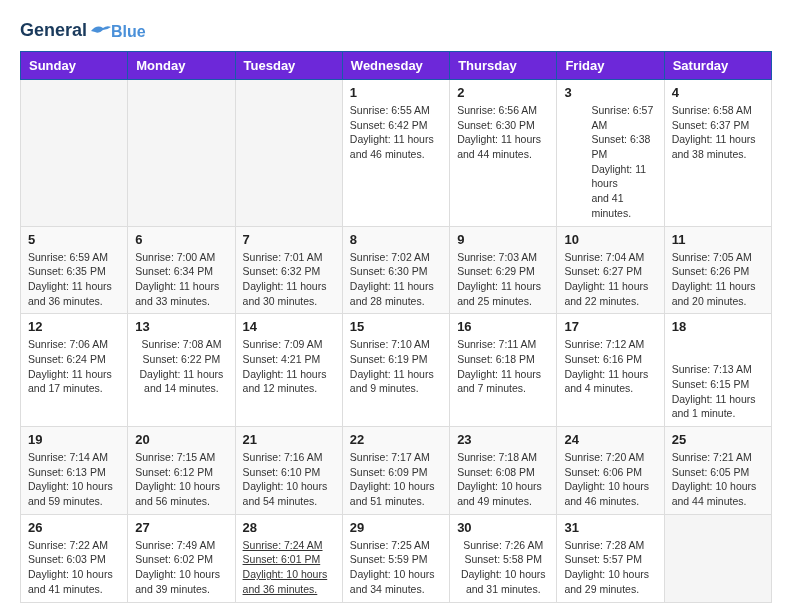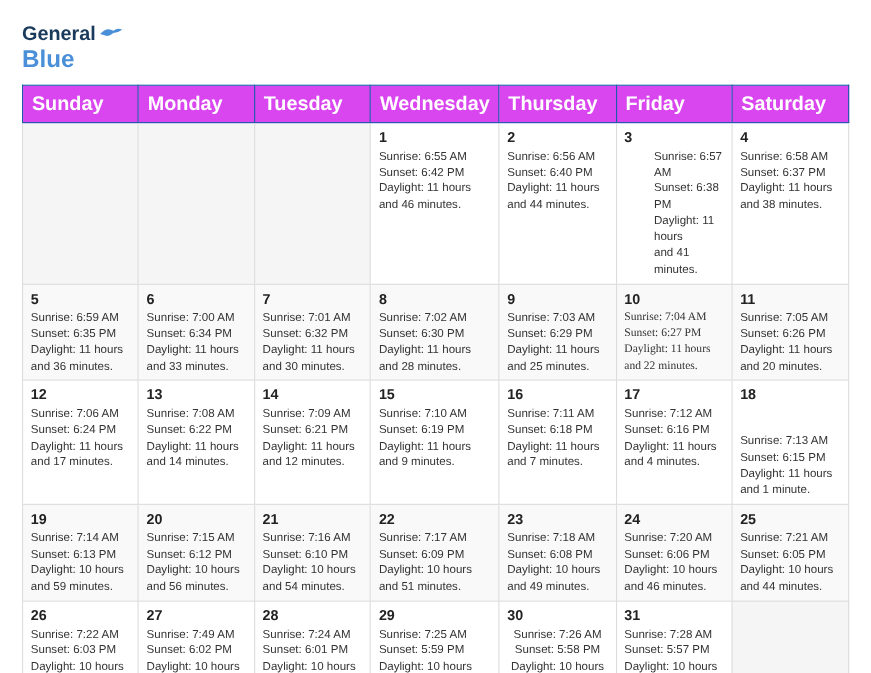--- a/index.html
+++ b/index.html
@@ -31,25 +31,25 @@
     .location {
       font-size: 14px;
       color: #555;
     }
     .calendar {
       width: 100%;
       border-collapse: collapse;
       border: 1px solid #ccc;
     }
     .calendar th {
-      background-color: #d946ef;
+      background-color: #6d28d9;
       color: white;
       text-align: left;
       padding: 6px 8px;
-      font-size: 18px;
+      font-size: 13px;
       font-weight: bold;
       border: 1px solid #1a5aaa;
     }
     .calendar td {
       vertical-align: top;
       padding: 5px 7px;
       border: 1px solid #ddd;
       width: 107px;
       min-height: 80px;
       font-size: 11px;
@@ -75,28 +75,28 @@
     }
     tr:nth-child(even) td.empty {
       background: #f0f0f0;
     }
   </style>
 </head>
 <body>
 
 <div class="header">
   <div class="logo">
-  <div style="display:flex;flex-direction:column;align-items:flex-start;">
+  <div style="display:flex;flex-direction:row;align-items:flex-end;">
     <div style="display:flex;align-items:center;">
       <span style="font-size:18px;font-weight:bold;color:#1a3a5c;">General</span>
       <svg width="22" height="18" viewBox="0 0 22 18" style="margin-left:2px;">
         <path d="M2,9 Q8,2 14,6 Q18,3 22,5 Q18,8 14,8 Q10,12 6,10 Z" fill="#4a90d9"></path>
       </svg>
     </div>
-    <span style="font-size:22px;font-weight:bold;color:#4a90d9;">Blue</span>
+    <span style="font-size:16px;font-weight:bold;color:#4a90d9;">Blue</span>
   </div>
 </div>
   <div class="title-section">
     <div class="month-title"></div>
     <div class="location"></div>
   </div>
 </div>
 
 <table class="calendar">
   <thead>
@@ -118,21 +118,21 @@
         <td>
           <div class="day-number">1</div>
           <div class="day-info" style="white-space: pre-line;">Sunrise: 6:55 AM
 Sunset: 6:42 PM
 Daylight: 11 hours
 and 46 minutes.</div>
         </td>
         <td>
           <div class="day-number">2</div>
           <div class="day-info" style="white-space: pre-line;">Sunrise: 6:56 AM
-Sunset: 6:40 PM
+Sunset: 6:30 PM
 Daylight: 11 hours
 and 44 minutes.</div>
         </td>
         <td>
           <div class="day-number">3</div>
           <div class="day-info" style="white-space: pre-line; margin-left: 27px;">Sunrise: 6:57 AM
 Sunset: 6:38 PM
 Daylight: 11 hours
 and 41 minutes.</div>
         </td>
@@ -175,21 +175,21 @@
         </td>
         <td>
           <div class="day-number">9</div>
           <div class="day-info" style="white-space: pre-line;">Sunrise: 7:03 AM
 Sunset: 6:29 PM
 Daylight: 11 hours
 and 25 minutes.</div>
         </td>
         <td>
           <div class="day-number">10</div>
-          <div class="day-info" style="white-space: pre-line; font-family: Liberation Serif, serif;">Sunrise: 7:04 AM
+          <div class="day-info" style="white-space: pre-line;">Sunrise: 7:04 AM
 Sunset: 6:27 PM
 Daylight: 11 hours
 and 22 minutes.</div>
         </td>
         <td>
           <div class="day-number">11</div>
           <div class="day-info" style="white-space: pre-line;">Sunrise: 7:05 AM
 Sunset: 6:26 PM
 Daylight: 11 hours
 and 20 minutes.</div>
@@ -198,29 +198,29 @@
       <tr>
         <td>
           <div class="day-number">12</div>
           <div class="day-info" style="white-space: pre-line;">Sunrise: 7:06 AM
 Sunset: 6:24 PM
 Daylight: 11 hours
 and 17 minutes.</div>
         </td>
         <td>
           <div class="day-number">13</div>
-          <div class="day-info" style="white-space: pre-line;">Sunrise: 7:08 AM
+          <div class="day-info" style="white-space: pre-line; text-align: center;">Sunrise: 7:08 AM
 Sunset: 6:22 PM
 Daylight: 11 hours
 and 14 minutes.</div>
         </td>
         <td>
           <div class="day-number">14</div>
           <div class="day-info" style="white-space: pre-line;">Sunrise: 7:09 AM
-Sunset: 6:21 PM
+Sunset: 4:21 PM
 Daylight: 11 hours
 and 12 minutes.</div>
         </td>
         <td>
           <div class="day-number">15</div>
           <div class="day-info" style="white-space: pre-line;">Sunrise: 7:10 AM
 Sunset: 6:19 PM
 Daylight: 11 hours
 and 9 minutes.</div>
         </td>
@@ -307,21 +307,21 @@
         </td>
         <td>
           <div class="day-number">27</div>
           <div class="day-info" style="white-space: pre-line;">Sunrise: 7:49 AM
 Sunset: 6:02 PM
 Daylight: 10 hours
 and 39 minutes.</div>
         </td>
         <td>
           <div class="day-number">28</div>
-          <div class="day-info" style="white-space: pre-line;">Sunrise: 7:24 AM
+          <div class="day-info" style="white-space: pre-line; text-decoration: underline;">Sunrise: 7:24 AM
 Sunset: 6:01 PM
 Daylight: 10 hours
 and 36 minutes.</div>
         </td>
         <td>
           <div class="day-number">29</div>
           <div class="day-info" style="white-space: pre-line;">Sunrise: 7:25 AM
 Sunset: 5:59 PM
 Daylight: 10 hours
 and 34 minutes.</div>

